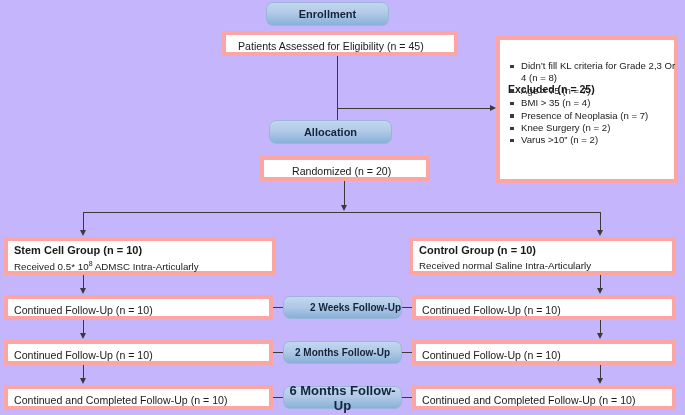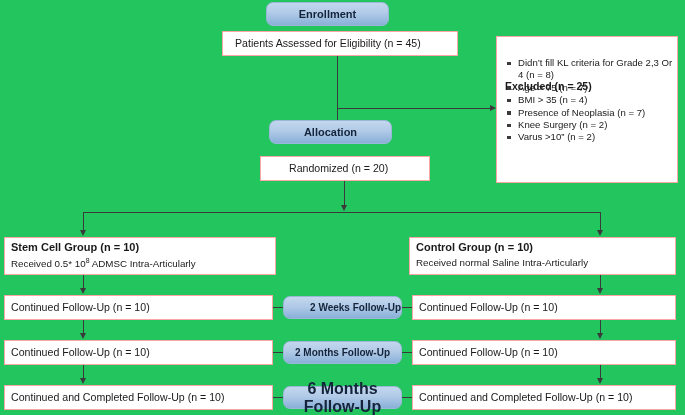--- a/index.html
+++ b/index.html
@@ -4,30 +4,30 @@
 <style>
   html, body {
     margin: 0;
     padding: 0;
     background: #ffffff;
   }
   #canvas {
     position: relative;
     width: 685px;
     height: 415px;
-    background: #22c55e;
+    background: #c4b5fd;
     font-family: "Liberation Sans", sans-serif;
     overflow: hidden;
   }
 
   
   .box {
     position: absolute;
     box-sizing: border-box;
-    border: 1px solid #fca5a5;
+    border: 4px solid #fca5a5;
     background: #ffffff;
     color: #1a1a1a;
   }
   .box-line {
     position: absolute;
     white-space: nowrap;
   }
 
   
   .pill {
@@ -198,21 +198,21 @@
 
   <div class="vline" style="left:83px; top:365px; height:13px;"></div>
   <div class="arrow-down" style="left:79.5px; top:378px;"></div>
   <div class="vline" style="left:600px; top:365px; height:13px;"></div>
   <div class="arrow-down" style="left:596.5px; top:378px;"></div>
 
   <div class="box" style="left:4px; top:385px; width:269px; height:25px;">
     <div class="box-line" style="left:6px; top:5px; font-size:10.6px;">Continued and Completed Follow-Up (n = 10)</div>
   </div>
   <div class="hline" style="left:273px; top:397px; width:10px;"></div>
-  <div class="pill" style="left:283px; top:386px; width:119px; height:23px; font-size:16px;">
+  <div class="pill" style="left:283px; top:386px; width:119px; height:23px; font-size:13px;">
     <span>6 Months Follow-Up</span>
   </div>
   <div class="hline" style="left:402px; top:397px; width:10px;"></div>
   <div class="box" style="left:412px; top:385px; width:264px; height:25px;">
     <div class="box-line" style="left:6px; top:5px; font-size:10.6px;">Continued and Completed Follow-Up (n = 10)</div>
   </div>
 
 </div>
 
 </body></html>

